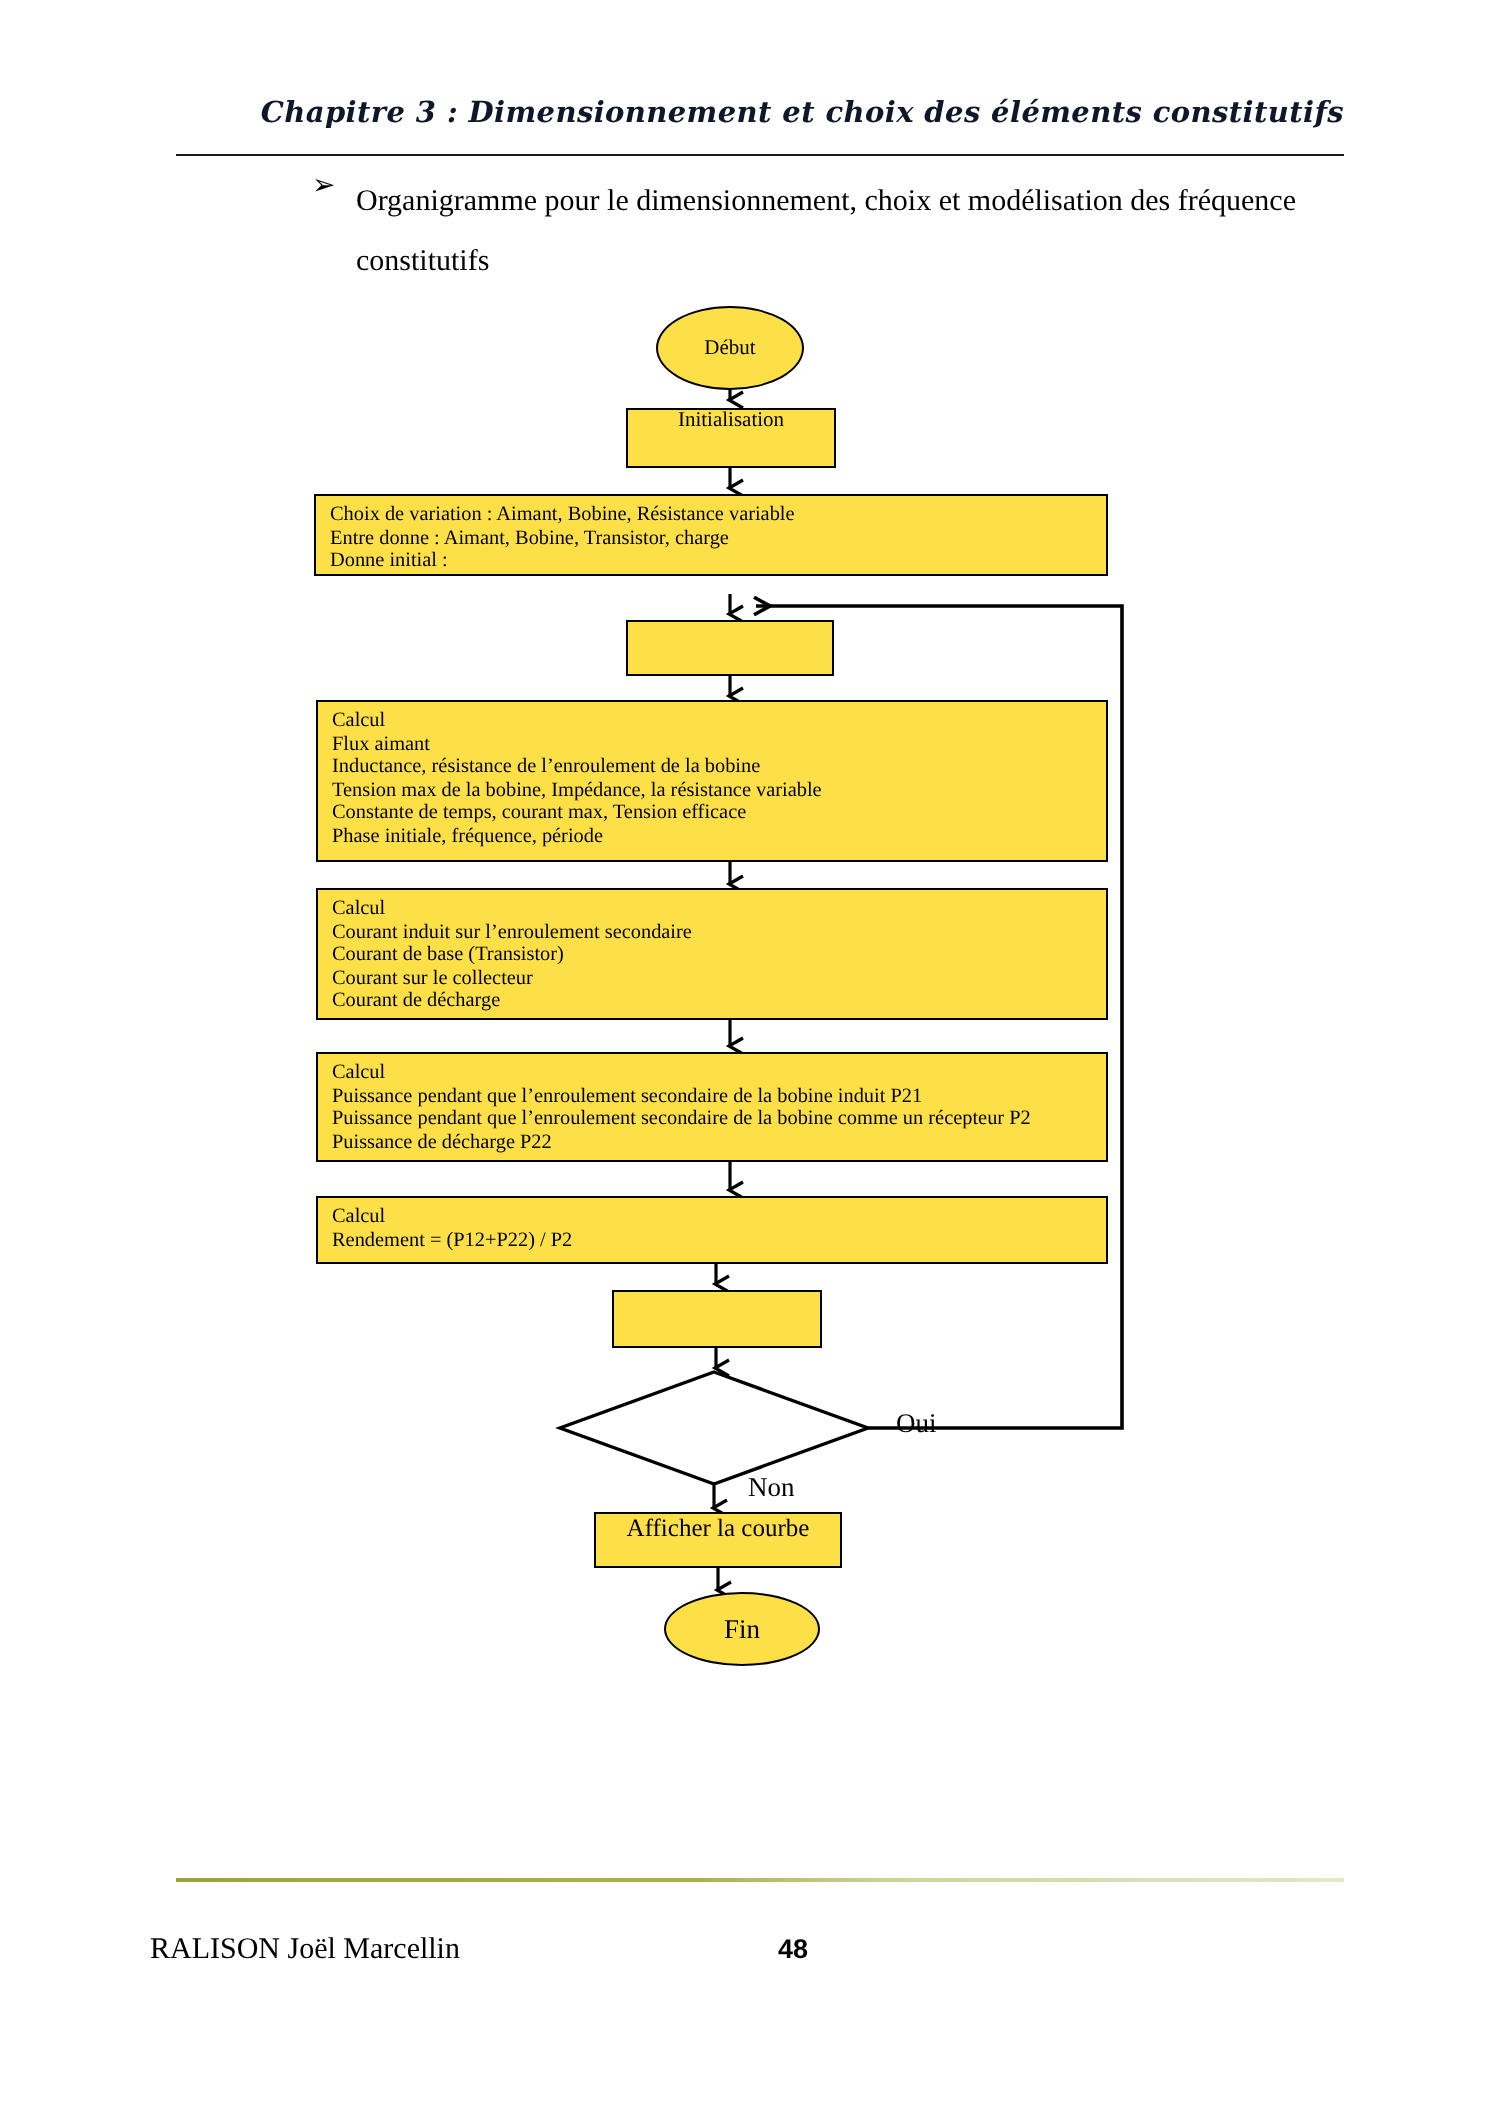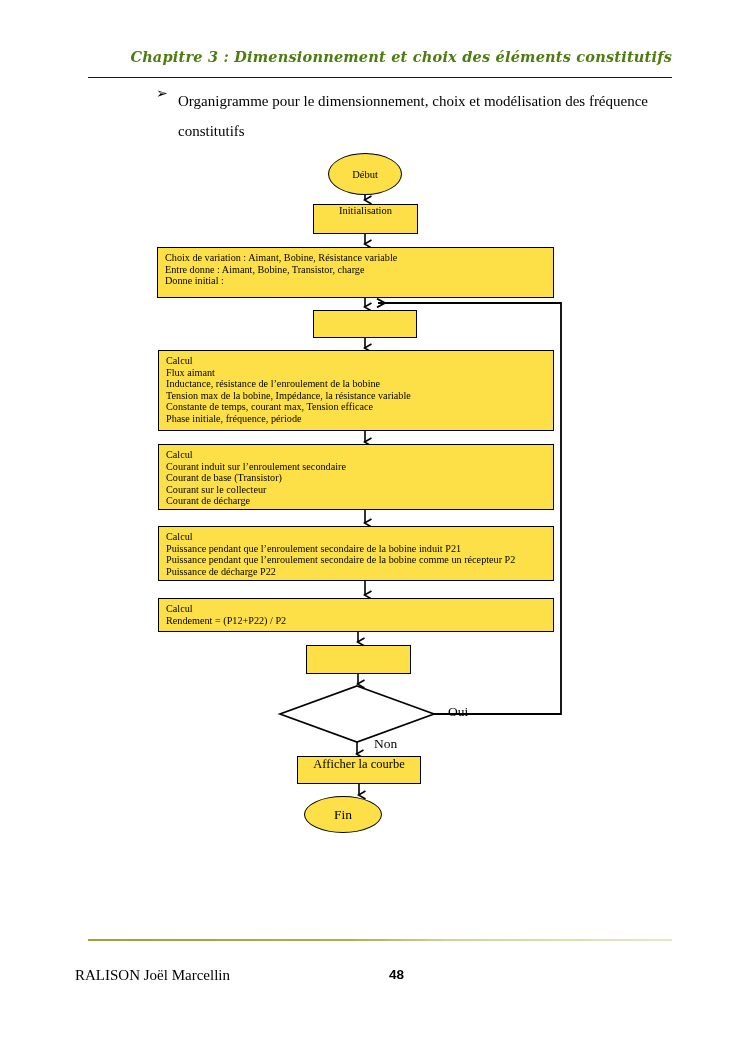--- a/index.html
+++ b/index.html
@@ -27,21 +27,21 @@
   #header-title {
     position: absolute;
     right: 0;
     top: 0;
     font-family: "DejaVu Serif", "Liberation Serif", serif;
     font-style: italic;
     font-weight: bold;
     font-size: 14.5px;
     letter-spacing: .2px;
     white-space: nowrap;
-    color: #4d7c0f;
+    color: #0f172a;
   }
   #header-rule {
     position: absolute;
     left: 0;
     top: 29px;
     width: 584px;
     height: 0;
     border-top: 1.6px solid #1a1a1a;
   }
 
@@ -202,21 +202,21 @@
   </svg>
 
   <div class="node ellipse" style="left:328px; top:153px; width:74px; height:42px;">
     <span style="font-size:10.5px;">Début</span>
   </div>
 
   <div class="node box box-center" style="left:313px; top:204px; width:105px; height:30px;">
     <span>Initialisation</span>
   </div>
 
-  <div class="node box" style="left:157px; top:247px; width:397px; height:51px;">
+  <div class="node box" style="left:157px; top:247px; width:397px; height:41px;">
     <div class="box-text">Choix de variation : Aimant, Bobine, Résistance variable
 Entre donne : Aimant, Bobine, Transistor, charge
  Donne initial :</div>
   </div>
 
   <div class="node box" style="left:313px; top:310px; width:104px; height:28px;">
     <div class="box-text"></div>
   </div>
 
   <div class="node box" style="left:158px; top:350px; width:396px; height:81px;">
@@ -256,20 +256,20 @@
   </div>
 
   <div class="edge-label" style="left:448px; top:704px;">Oui</div>
 
   <div class="edge-label" style="left:374px; top:736px;">Non</div>
 
   <div class="node box box-center" style="left:297px; top:756px; width:124px; height:28px; font-size:12.5px;">
     <span>Afficher la courbe</span>
   </div>
 
-  <div class="node ellipse" style="left:304px; top:796px; width:78px; height:37px;">
+  <div class="node ellipse" style="left:332px; top:796px; width:78px; height:37px;">
     <span style="font-size:13.5px;">Fin</span>
   </div>
 </div>
 
 <div id="footer-rule"></div>
 <div id="footer-author">RALISON Joël Marcellin</div>
 <div id="footer-page">48</div>
 
 </body></html>

